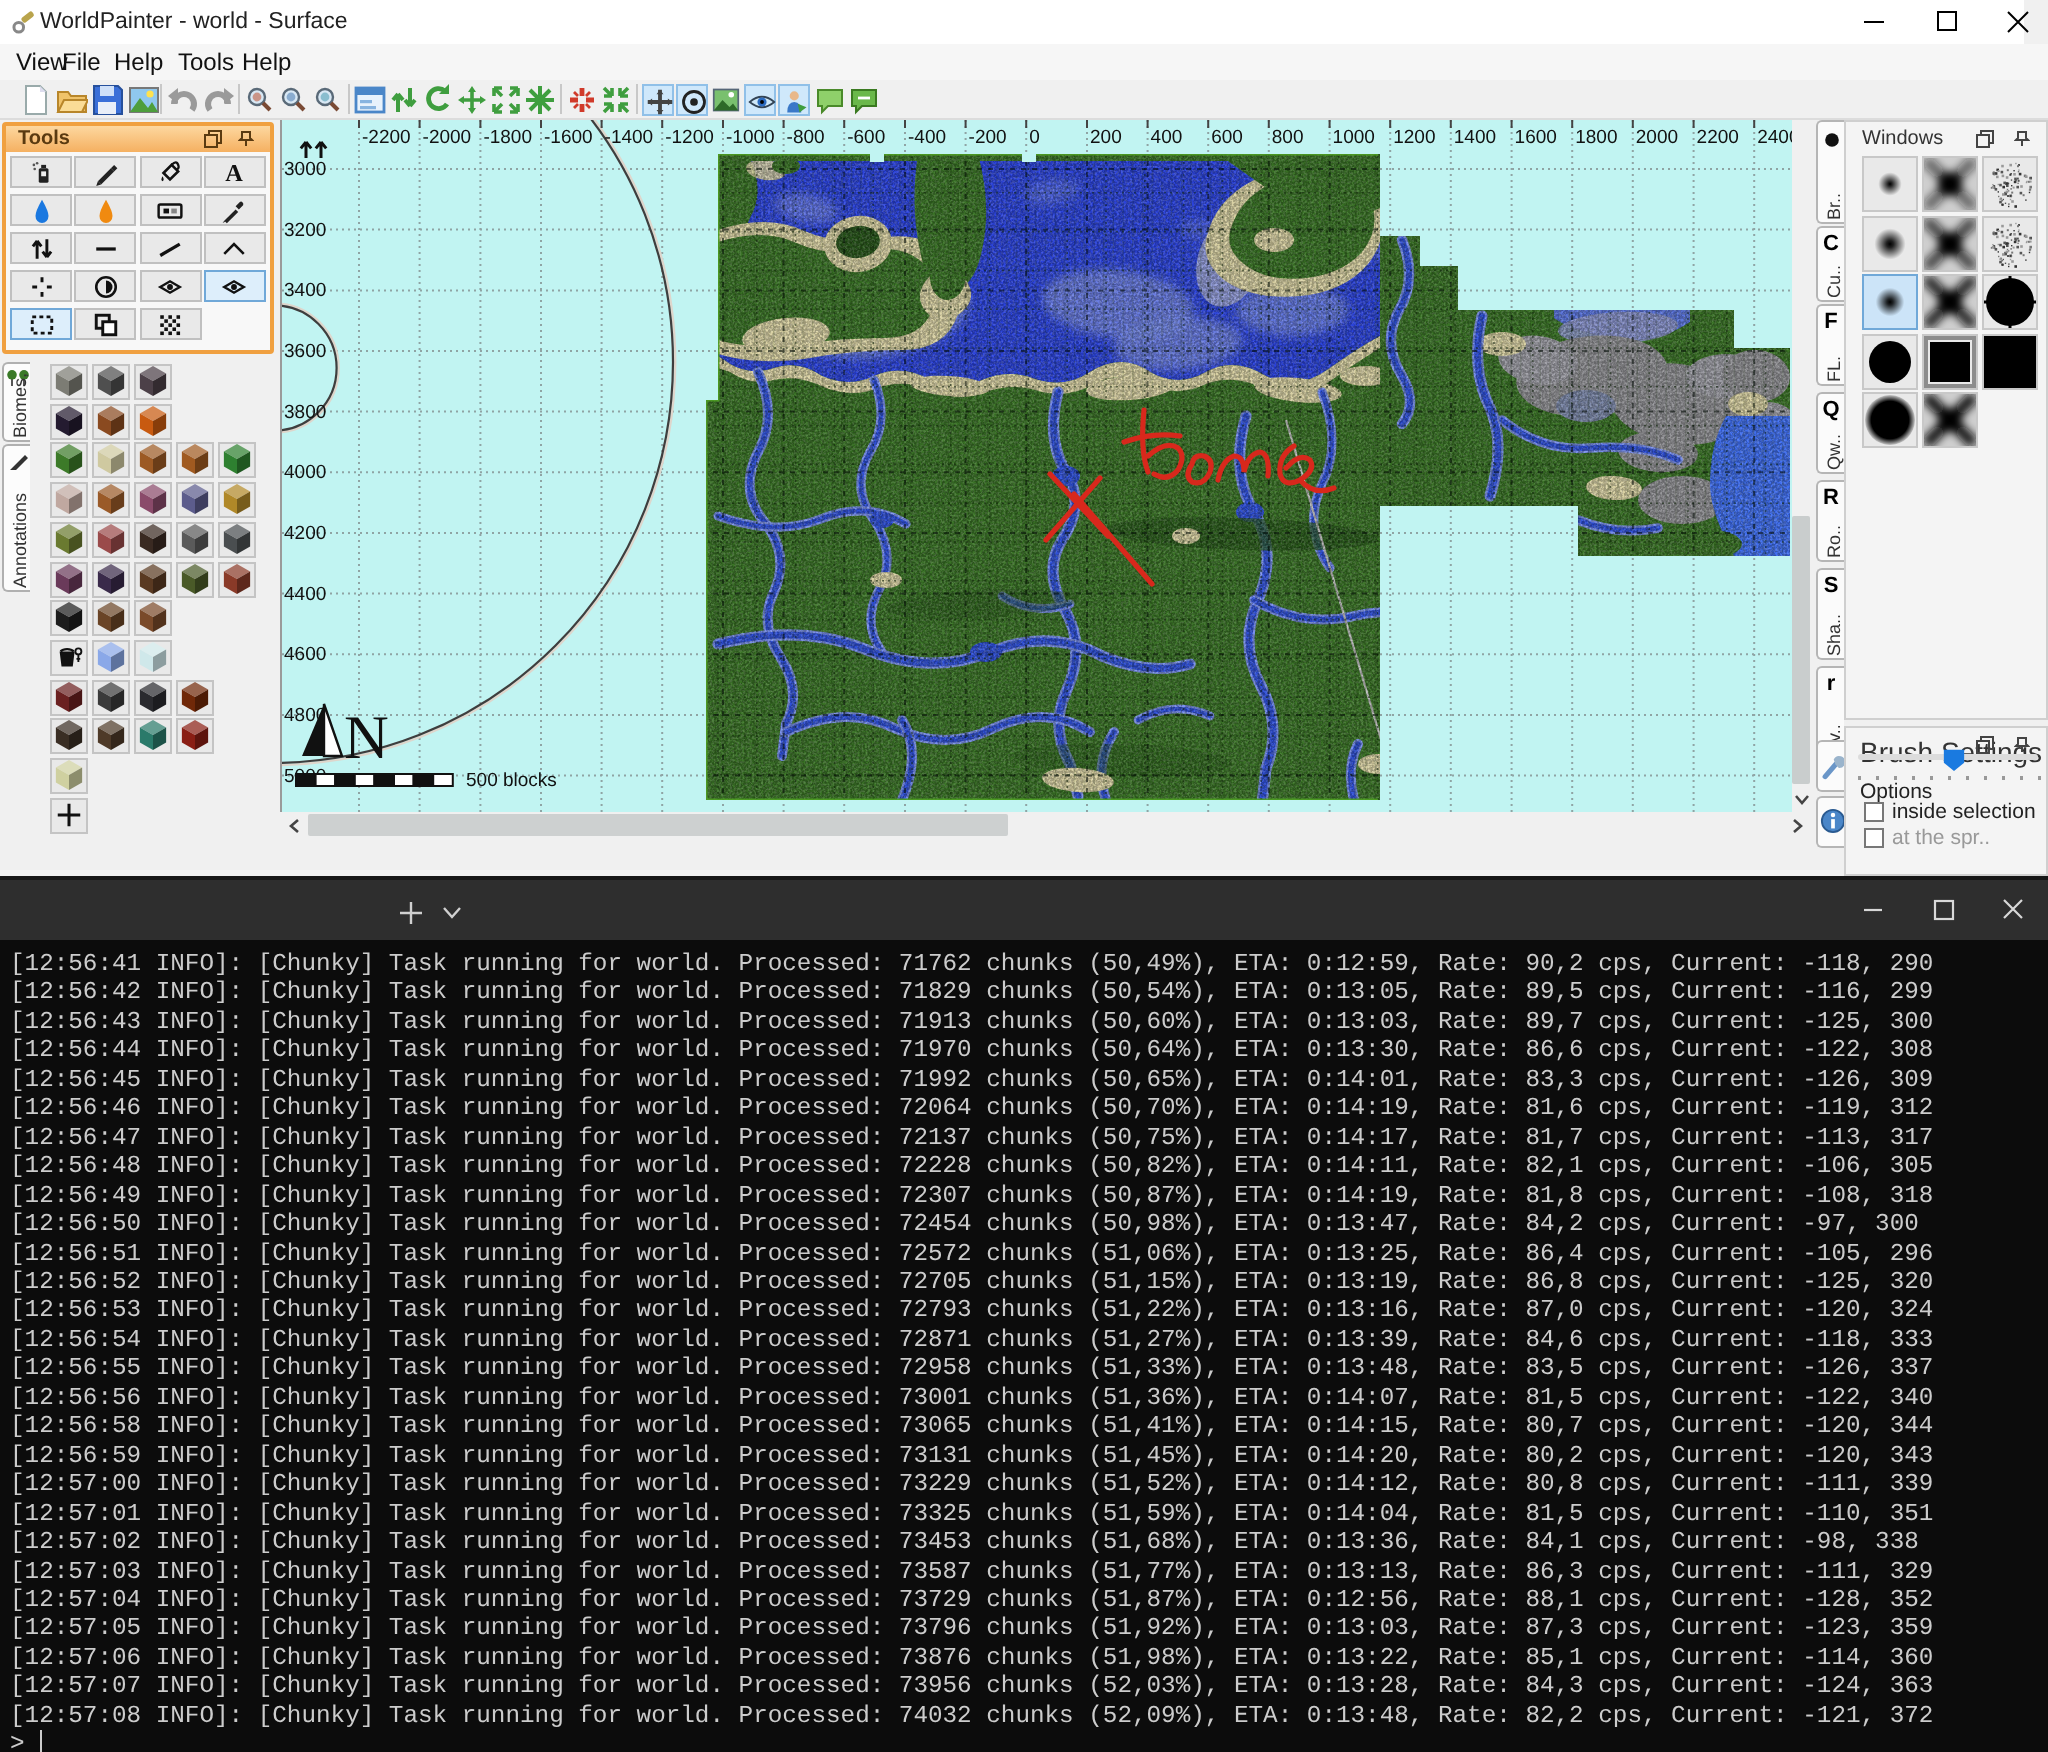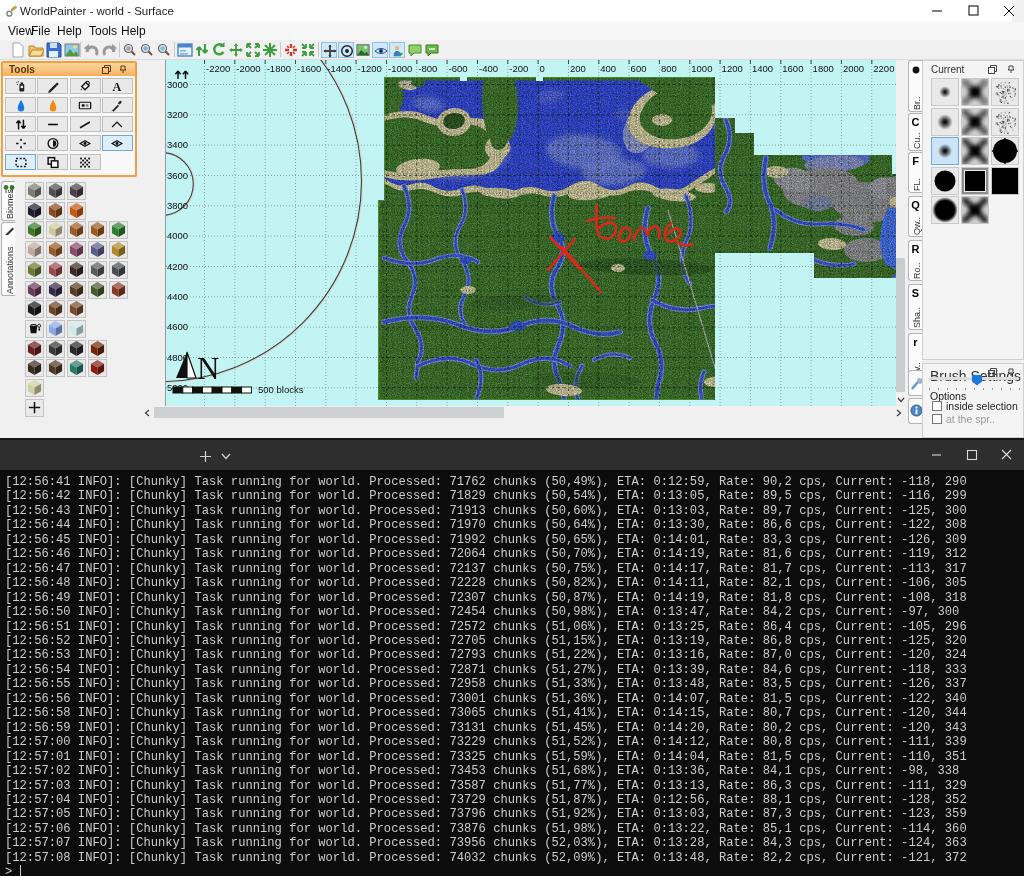--- a/index.html
+++ b/index.html
@@ -13,21 +13,21 @@
 .tbi{position:absolute;top:2px;width:16px;height:16px;}
 .tbi.sel{background:#cfe8fb;border:1px solid #90c0e8;}
 .tbsep{position:absolute;top:2px;width:1px;height:15px;background:#c8c8c8;}
 #toolspanel{position:absolute;left:1px;top:61px;width:136px;height:116px;background:#f8f8f8;border:2px solid #f0a040;border-radius:2px;}
 #toolshead{position:absolute;left:0;top:0;width:132px;height:13px;background:linear-gradient(#fdd79f,#f5b061);color:#5a3a10;font-size:10px;font-weight:bold;}
 .tbtn{position:absolute;width:31px;height:16px;background:#e9e9e9;border:1px solid #c0c0c0;}
 .tbtn.sel{background:#ddeefb;border:1px solid #70a8d8;}
 .vtab{position:absolute;background:#fcfcfc;border:1px solid #b0b0b0;border-right:none;border-radius:3px 0 0 3px;}
 .vtxt{position:absolute;font-size:9px;color:#333;transform:rotate(-90deg);transform-origin:0 0;white-space:nowrap;}
 .blk{position:absolute;width:19px;height:18px;background:#e9e9e9;border:1px solid #c4c4c4;text-align:center;line-height:16px;}
-#canvas{position:absolute;left:140px;top:60px;width:836px;height:346px;background:#ef4444;border-left:1px solid #9a9a9a;margin-left:25px;}
+#canvas{position:absolute;left:140px;top:60px;width:836px;height:346px;background:#ef4444;border-left:1px solid #9a9a9a;}
 #hscroll{position:absolute;left:140px;top:406px;width:766px;height:13px;background:#f0f0f0;}
 #vscroll{position:absolute;left:896px;top:60px;width:10px;height:346px;background:#f0f0f0;}
 #statusbar{position:absolute;left:0;top:420px;width:1024px;height:18px;background:#f0f0f0;z-index:6;}
 .sfield{position:absolute;top:2px;height:14px;background:#f4f4f4;border:1px solid #b8b8b8;border-right-color:#fff;border-bottom-color:#fff;font-size:9px;color:#000;padding:1px 2px;white-space:nowrap;overflow:hidden;}
 #rightdock{position:absolute;left:906px;top:60px;width:118px;height:378px;background:#f0f0f0;}
 .rtab{position:absolute;left:2px;width:14px;background:#fbfbfb;border:1px solid #b5b5b5;border-right:none;border-radius:3px 0 0 3px;}
 .rtab .big{display:block;text-align:center;font-size:11px;font-weight:bold;color:#000;}
 #brushpanel{position:absolute;left:16px;top:0px;width:102px;height:300px;background:#f4f4f4;border:1px solid #cfcfcf;}
 .bbtn{position:absolute;width:28px;height:28px;background:#e9e9e9;border:1px solid #c8c8c8;}
 .bbtn.sel{background:#cce4f8;border:1px solid #70a8d8;}
@@ -818,21 +818,21 @@
         </svg>
       </div>
 <div class="rtab" style="top:338px;height:26px">
         <svg style="position:absolute;left:1px;top:5px" width="13" height="13" viewBox="0 0 14 14">
           <circle cx="7" cy="7" r="6" fill="#4a86c8" stroke="#2a5a90"></circle>
           <rect x="6" y="6" width="2" height="5" fill="#fff"></rect>
           <circle cx="7" cy="3.8" r="1.2" fill="#fff"></circle>
         </svg>
       </div>
 <div id="brushpanel">
-<div style="position:absolute;left:8px;top:3px;font-size:10px;color:#333">Current</div>
+<div style="position:absolute;left:8px;top:3px;font-size:10px;color:#333">Windows</div>
 <svg style="position:absolute;right:26px;top:4px" width="9" height="9" viewBox="0 0 9 9">
           <rect x="0.5" y="2.5" width="6" height="6" fill="none" stroke="#444"></rect>
           <path d="M2.5 2.5 v-2 h6 v6 h-2" fill="none" stroke="#444"></path>
         </svg>
 <svg style="position:absolute;right:8px;top:4px" width="8" height="9" viewBox="0 0 8 9">
           <path d="M2 1 h4 v3 l1 1 h-6 l1-1 z M4 5 v3" stroke="#444" fill="none"></path>
         </svg>
 <div class="bbtn" style="left:8px;top:17px"><svg width="26" height="26">
             <defs>
               <radialGradient id="g845">

